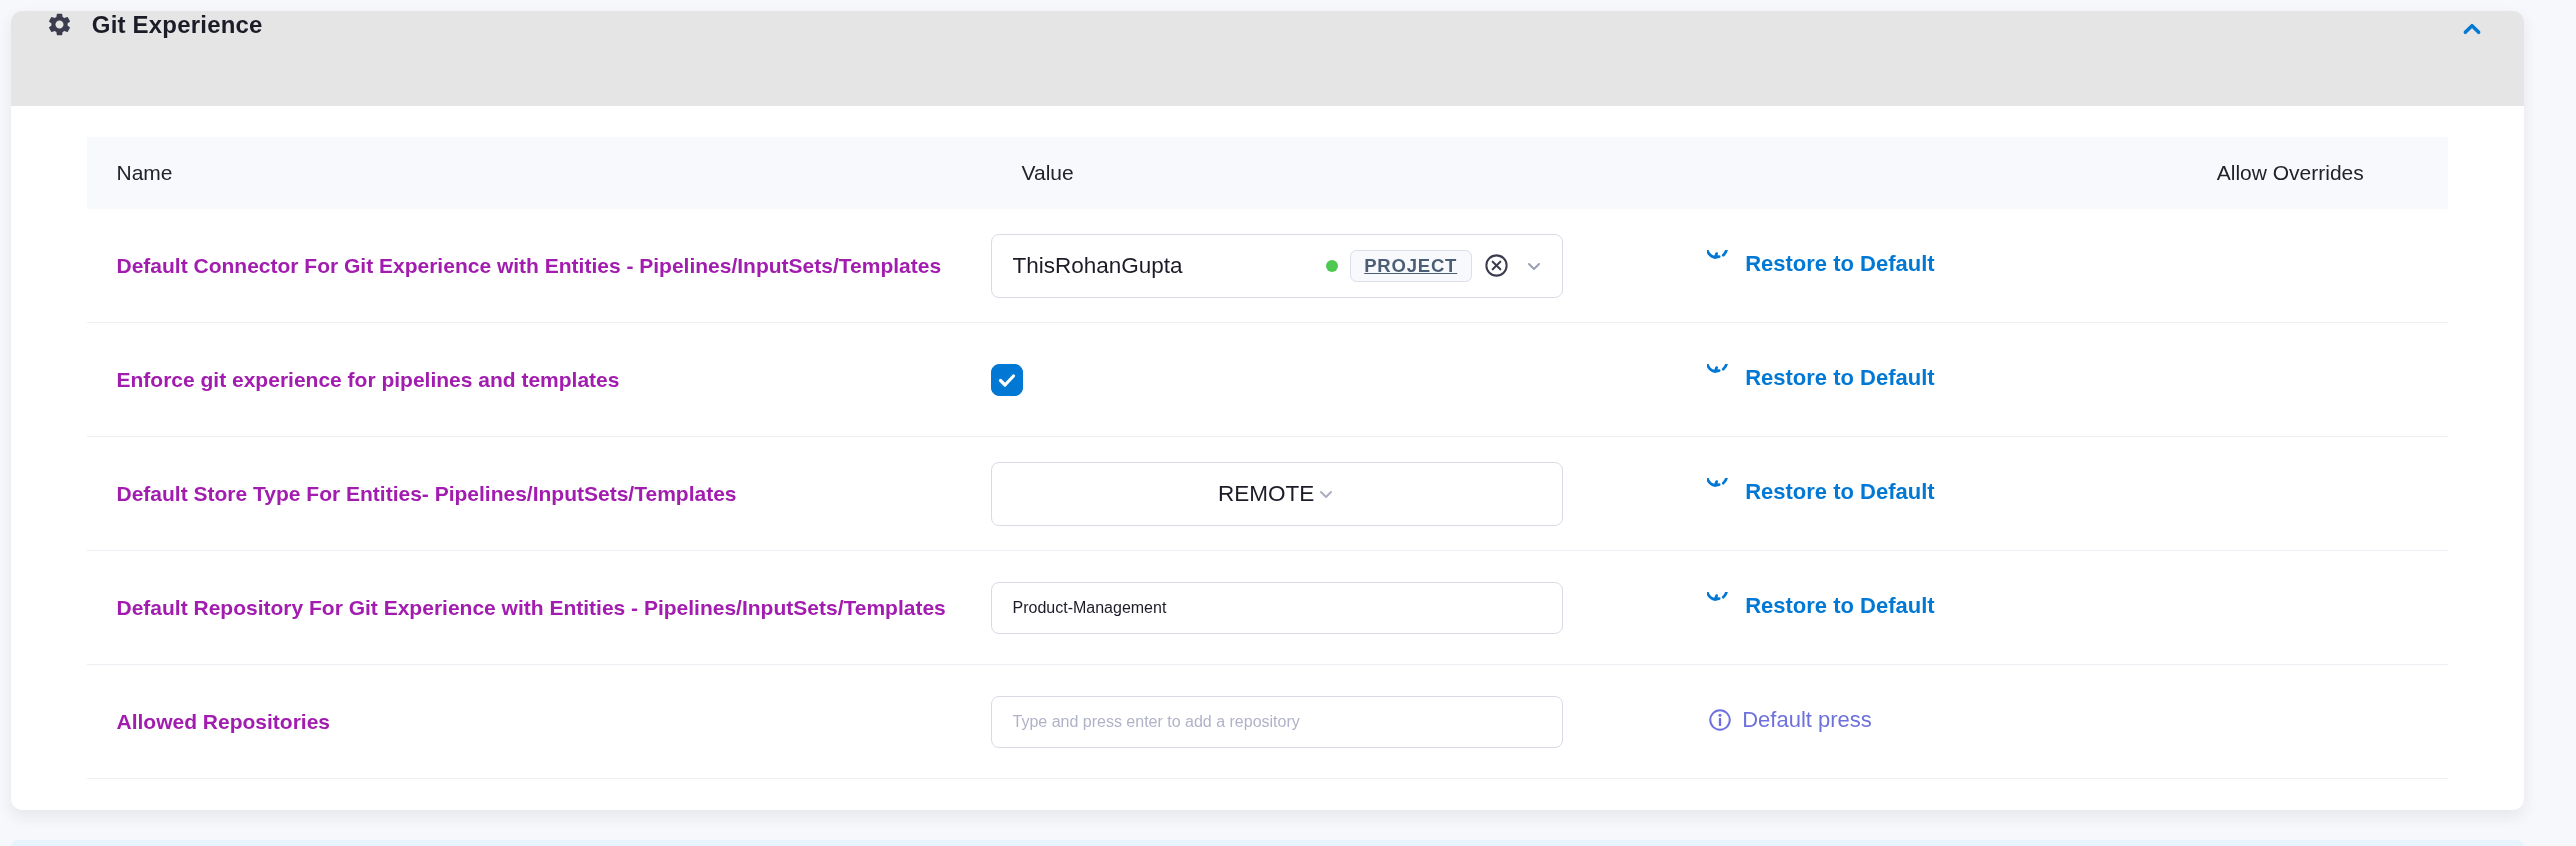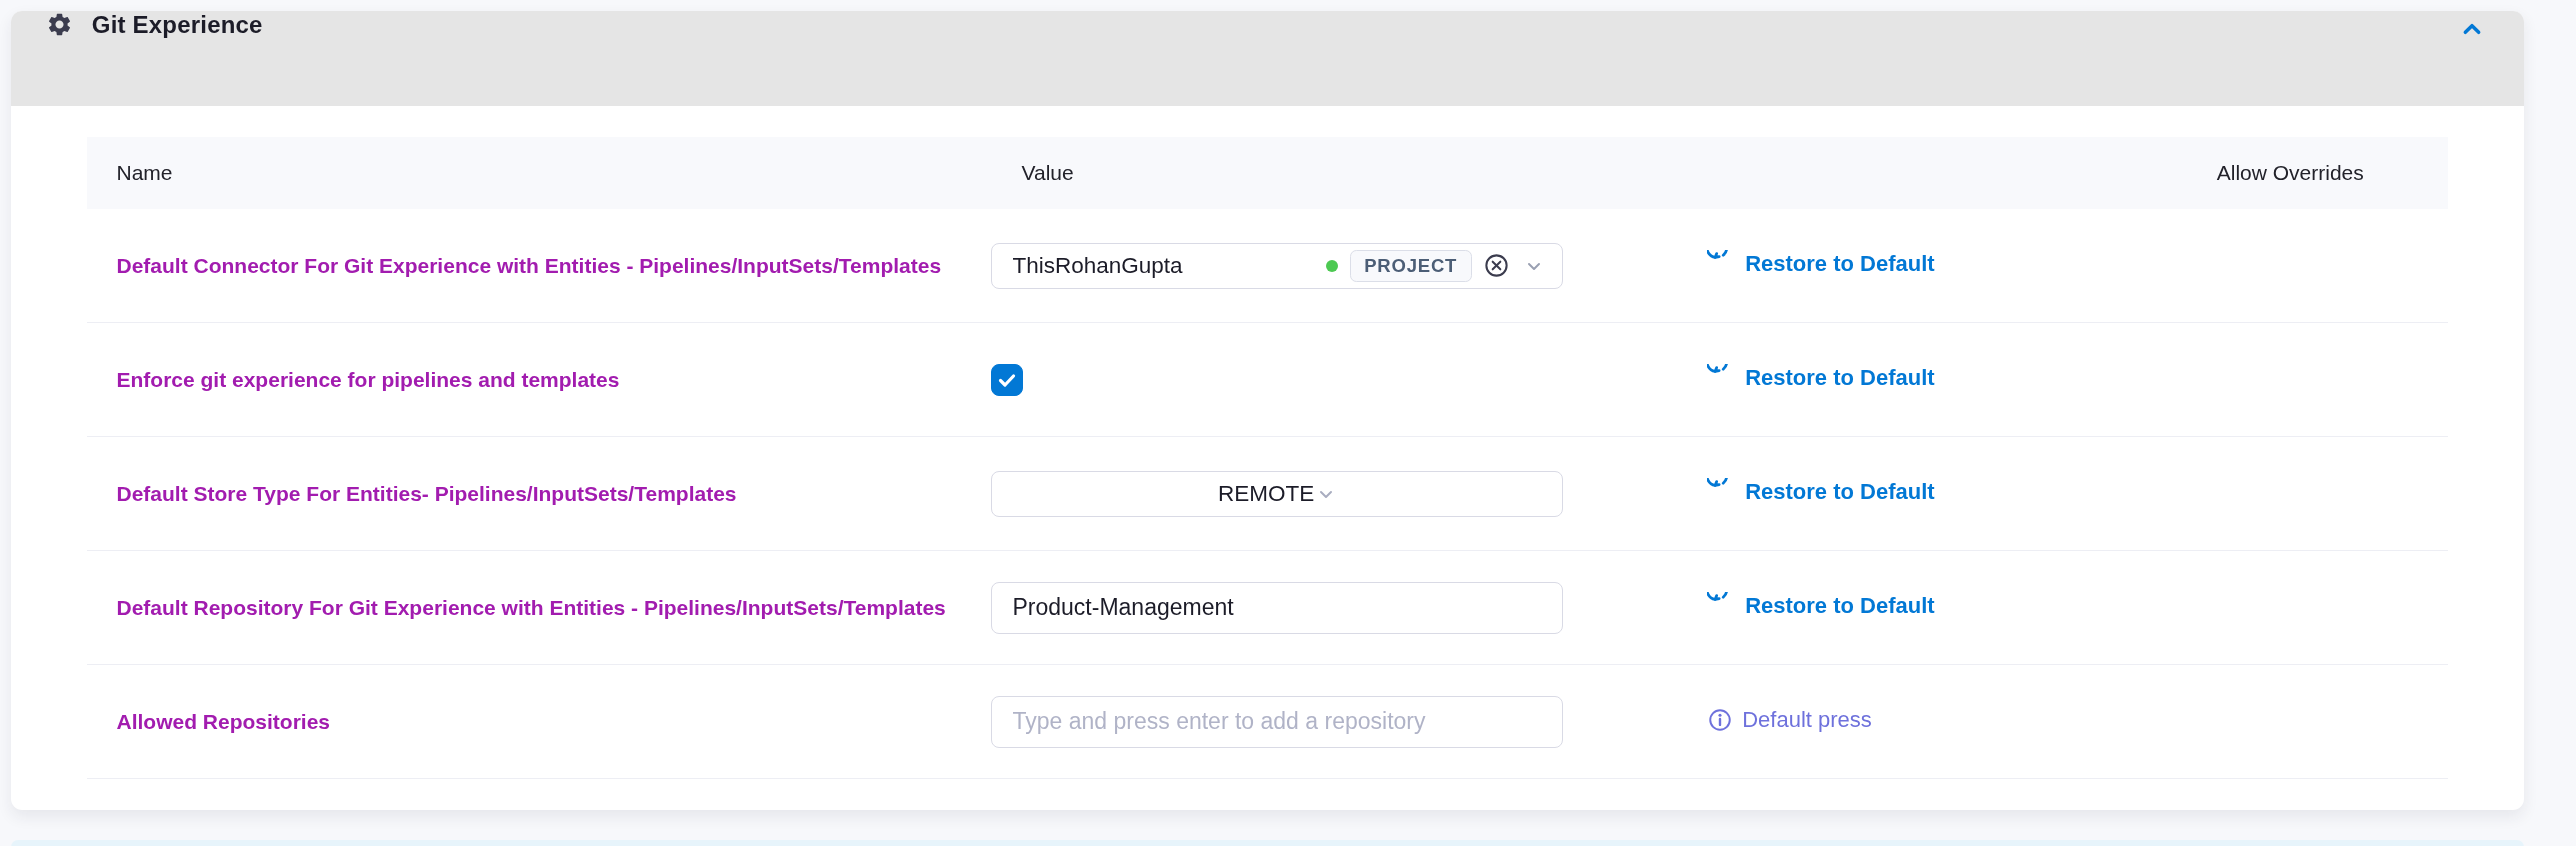--- a/index.html
+++ b/index.html
@@ -41,49 +41,49 @@
     height:72px; background:#f8f9fc;
     font-size:21px; font-weight:500; color:#22222a;gap:31px;
   }
   .th.name-h { padding-left:30px; }
   .th.overrides-h { text-align:center; }
   .row { min-height:114px; border-bottom:0.8px solid #edeef4; background:#ffffff; }
   .cell.name { padding-left:30px; padding-right:37px; font-size:21px; font-weight:600; color:#a21caf; line-height:1.35; }
 
   
   .field {
-    width:572px; height:46px; background:#ffffff;
+    width:572px; height:64px; background:#ffffff;
     border:1.2px solid #d9dae5; border-radius:8px;
     display:flex; align-items:center; font-size:22.5px; color:#1c1c28;
   }
   .connector-field { padding:0 16px 0 21px; gap:11.3px; cursor:pointer; }
   .connector-value { flex:1 1 auto; white-space:nowrap; overflow:hidden; }
   .status-dot { width:12px; height:12px; border-radius:50%; background:#4dc952; flex:0 0 auto; }
   .scope-badge {
     padding:4px 13.7px; border:1.2px solid #dbdeе8; border:1.2px solid #dbdee8; border-radius:6.4px;
-    background:#f8f9fc; color:#4c5e76; font-size:18.5px; font-weight:600; letter-spacing:0.8px;
+    background:#f8f9fc; color:#4c5e76; font-size:18.5px; font-weight:600; letter-spacing:0.8px;text-decoration:underline;
   }
   .icon-btn { display:flex; align-items:center; justify-content:center; cursor:pointer; flex:0 0 auto; }
   .circle-x { width:27px; height:27px; color:#3b3c4e; }
   .chev-sm { width:24px; height:24px; color:#9aa0b2; }
 
   .checkbox {
     width:32px; height:32px; border-radius:8px; border:1.6px solid #b0b1c3;
     background:#ffffff; display:flex; align-items:center; justify-content:center; cursor:pointer;
   }
   .checkbox[data-checked="true"] { background:#0278d5; border-color:#0278d5; }
   .checkbox svg { width:24px; height:24px; display:none; }
   .checkbox[data-checked="true"] svg { display:block; }
 
   .select-field { padding:0 17.7px 0 21px; justify-content:center; cursor:pointer; }
   .select-field .chev-sm { color:#a9adc0; }
 
   .text-input {
     width:572px; height:52px; border:1.2px solid #d9dae5; border-radius:8px;
-    padding:0 21px; font-size:23px; color:#1c1c28; outline:none;
+    padding:0 21px; font-size:16px; color:#1c1c28; outline:none;
     font-family:"Liberation Sans", sans-serif; background:#ffffff;
   }
   .text-input::placeholder { color:#b0b3c7; opacity:1; }
 
   
   .action-link {
     display:inline-flex; align-items:center; gap:9.7px;
     font-size:22px; font-weight:600; color:#0278d5; cursor:pointer; white-space:nowrap;
   }
   .action-link svg { width:29px; height:29px; flex:0 0 auto; }

